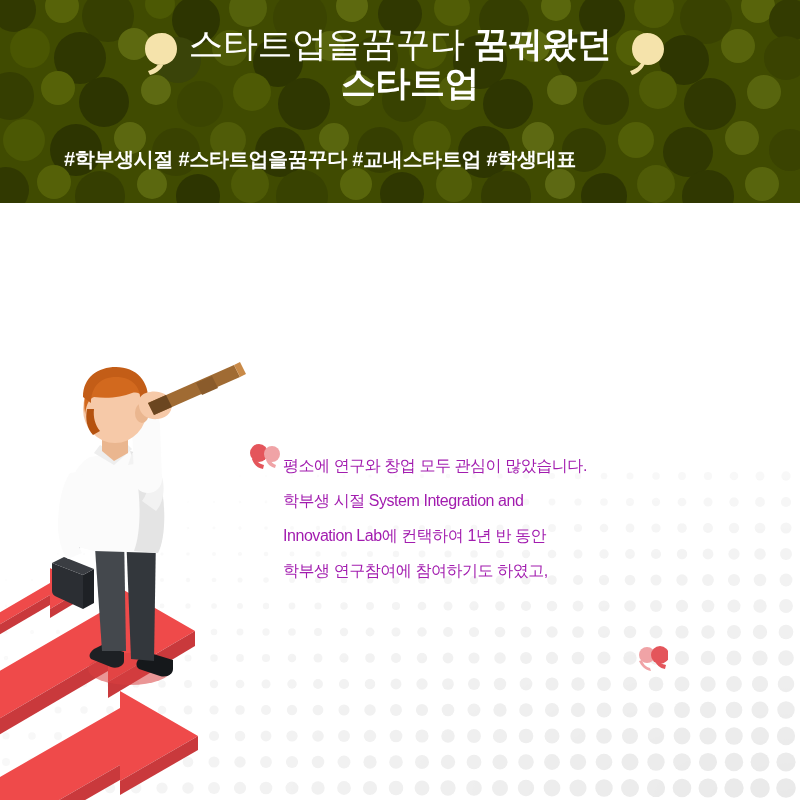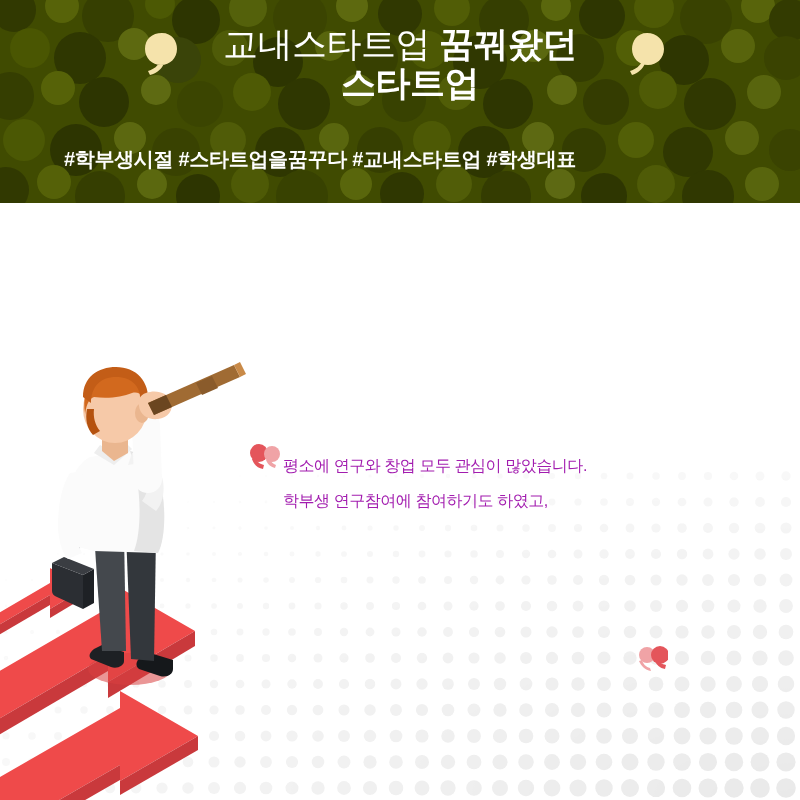--- a/index.html
+++ b/index.html
@@ -236,21 +236,21 @@
                  M24 33 C22 39 17 43 10 45 L8 41 C14 39 18 36 20 31 Z" fill="#f5e3ab"></path>
       </svg>
 
       <svg class="hq hq-close" viewBox="0 0 38 46">
         <path d="M17 3 C27 3 34 10 34 19 C34 28 27 35 18 35 C9 35 2 28 2 19 C2 11 7 3 17 3 Z
                  M15 33 C13 39 8 43 2 45 L0 41 C6 39 10 36 12 31 Z" fill="#f5e3ab"></path>
       </svg>
 
       <div class="title-block">
         <div class="title-line title-line-1">
-          <span>교내스타트업 </span><span class="title-strong">꿈꿔왔던</span>
+          <span>스타트업을꿈꾸다 </span><span class="title-strong">꿈꿔왔던</span>
         </div>
         <div class="title-line title-line-2">스타트업</div>
       </div>
 
       <div class="hashtags">#학부생시절  #스타트업을꿈꾸다  #교내스타트업  #학생대표</div>
     </div>
   </div>
 
   <div class="body-area">
 
@@ -731,20 +731,22 @@
           <path d="M158 50 L244 12 L250 24 L164 62 Z" fill="#a06b33"></path>
           <path d="M158 50 L176 42 L182 54 L164 62 Z" fill="#6b4620"></path>
           <path d="M206 30 L222 23 L228 35 L212 42 Z" fill="#8a5b2b"></path>
           <path d="M244 12 L250 24 L256 21 L250 9 Z" fill="#c98a48"></path>
         </g>
       </g>
     </svg>
 
     <div class="quote-block">
       <div class="quote-line">평소에 연구와 창업 모두 관심이 많았습니다.</div>
+      <div class="quote-line">학부생 시절 System Integration and</div>
+      <div class="quote-line">Innovation Lab에 컨택하여 1년 반 동안</div>
       <div class="quote-line">학부생 연구참여에 참여하기도 하였고,</div>
     </div>
   </div>
 
   <svg class="bq-open" viewBox="0 0 30 26">
     <circle cx="9" cy="10" r="9" fill="#e4555b"></circle>
     <circle cx="22" cy="11" r="8" fill="#f0a3a6"></circle>
     <path d="M2 16 C4 22 8 25 13 26 L14 22 C10 21 7 19 6 15 Z" fill="#e4555b"></path>
     <path d="M16 17 C18 22 21 24 25 25 L26 22 C23 21 21 19 20 16 Z" fill="#f0a3a6"></path>
   </svg>

